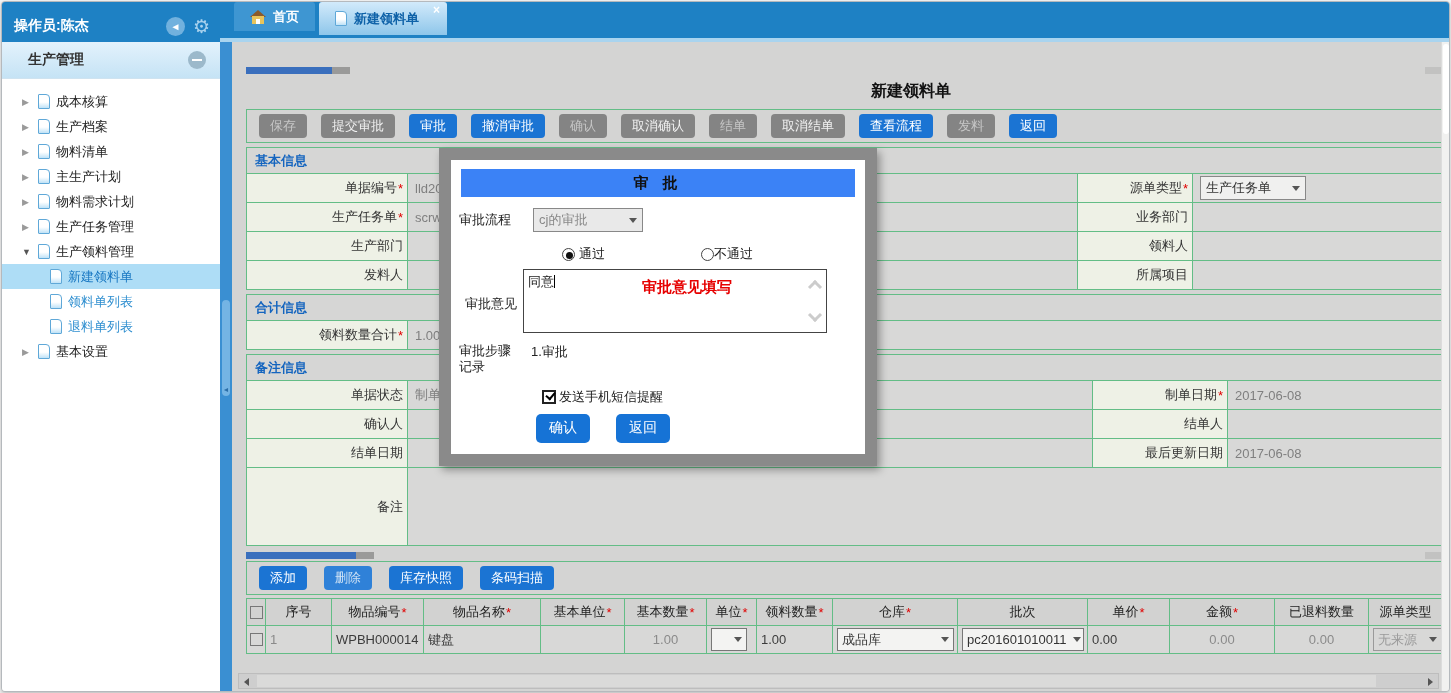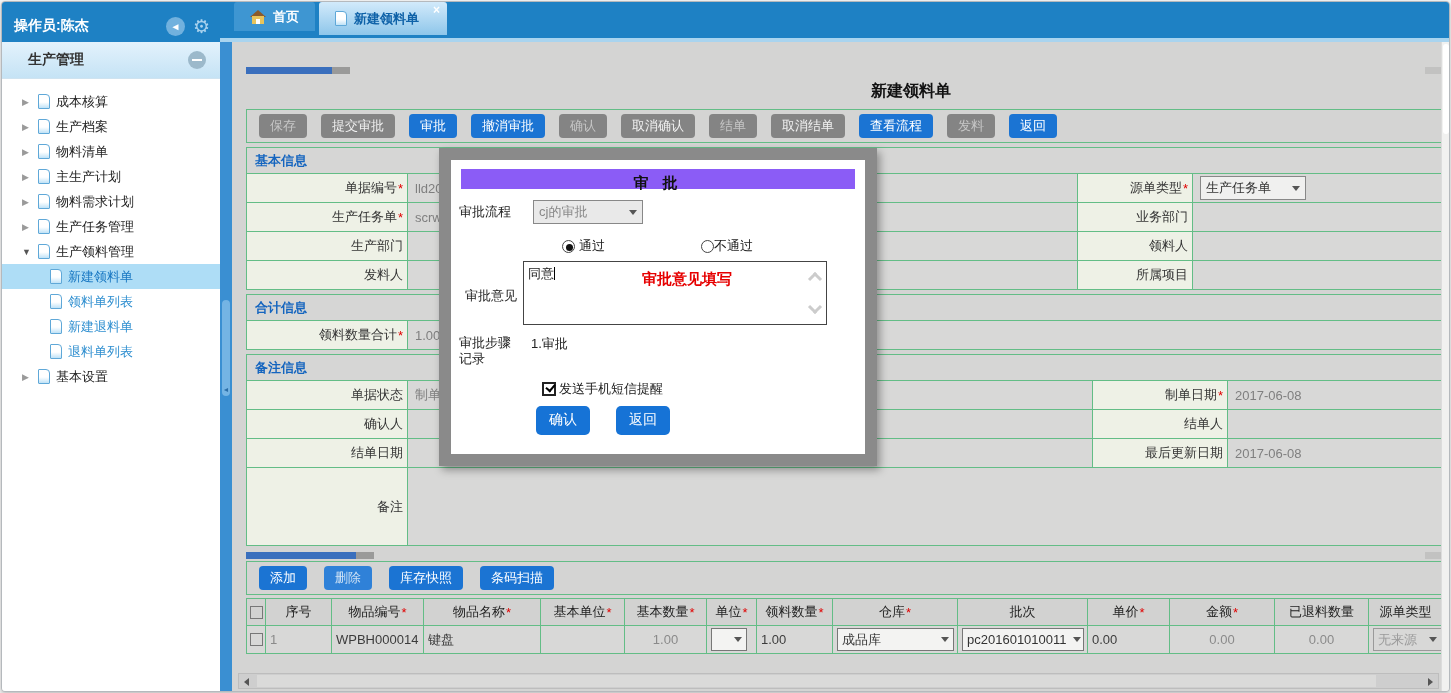--- a/index.html
+++ b/index.html
@@ -93,21 +93,21 @@
     justify-content:space-between;padding:0 4px;color:#333;cursor:pointer;}
   .dsel.dis{background:#d8d8d7;border-color:#9a9a9a;color:#9a9a9a;}
   .bscroll{position:absolute;left:6px;right:10px;bottom:4px;height:16px;background:#cecece;border:1px solid #bdbdbd;}
   .bthumb{position:absolute;left:18px;right:62px;top:1px;height:12px;background:#dadad9;cursor:pointer;}
   .barrow{position:absolute;top:4px;width:0;height:0;cursor:pointer;}
   .barrow.l{left:5px;border-top:4px solid transparent;border-bottom:4px solid transparent;border-right:5px solid #555;}
   .barrow.r{right:5px;border-top:4px solid transparent;border-bottom:4px solid transparent;border-left:5px solid #555;}
   
   .modal{position:absolute;left:207px;top:106px;width:438px;height:318px;background:#fff;
     border:12px solid #8a8a8a;box-shadow:3px 4px 8px rgba(0,0,0,.35);z-index:10;}
-  .m-title{margin:9px 10px 0;height:20px;background:#8b5cf6;text-align:center;line-height:28px;
+  .m-title{margin:9px 10px 0;height:28px;background:#3b82f6;text-align:center;line-height:28px;
     font-size:15px;font-weight:bold;color:#111;letter-spacing:5px;}
   .m-row{display:flex;align-items:center;padding-left:8px;font-size:13px;color:#222;}
   .m-label{width:74px;flex-shrink:0;}
   .m-doc{margin-top:12px;}
   .m-doc .val{color:#e60000;font-weight:bold;font-size:16px;}
   .m-flow{margin-top:11px;}
   .m-flow .selbox{width:110px;background:#e9e9e9;color:#888;}
   .m-radios{margin-top:13px;}
   .radio{width:13px;height:13px;border:1px solid #444;border-radius:50%;position:relative;flex-shrink:0;cursor:pointer;background:#fff;}
   .radio.on::after{content:"";position:absolute;left:3px;top:3px;width:7px;height:7px;border-radius:50%;background:#111;}
@@ -208,24 +208,20 @@
           <div class="tree-item sub sel">
             <span class="icon-doc"></span>
             <span>新建领料单</span>
           </div>
           <div class="tree-item sub">
             <span class="icon-doc"></span>
             <span>领料单列表</span>
           </div>
           <div class="tree-item sub">
             <span class="icon-doc"></span>
-            <span>新建退料单</span>
-          </div>
-          <div class="tree-item sub">
-            <span class="icon-doc"></span>
             <span>退料单列表</span>
           </div>
           <div class="tree-item">
             <span class="arrow">▶</span>
             <span class="icon-doc"></span>
             <span>基本设置</span>
           </div>
         </div>
     </div>
 

